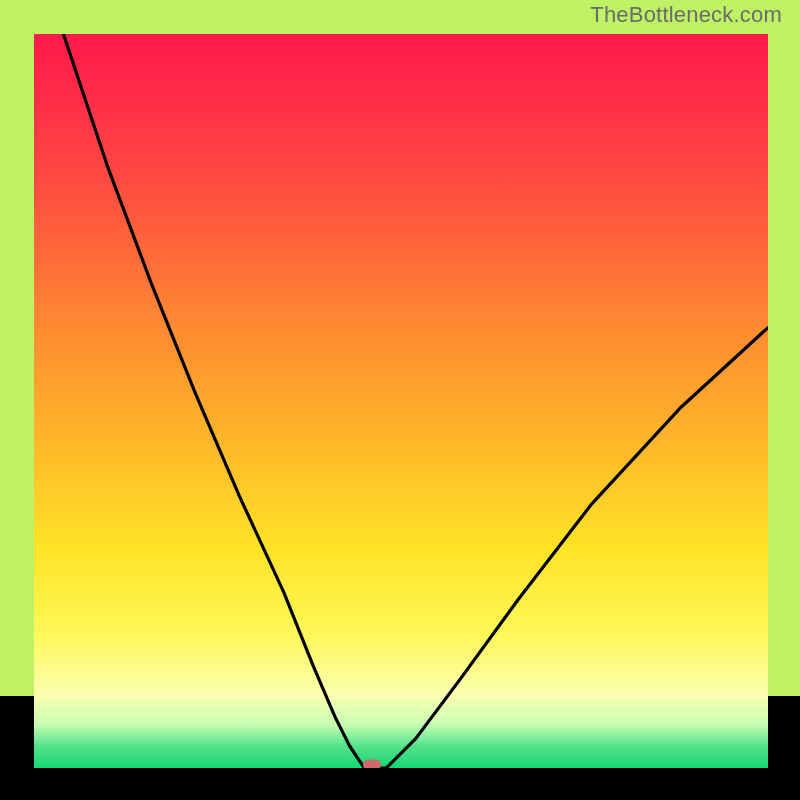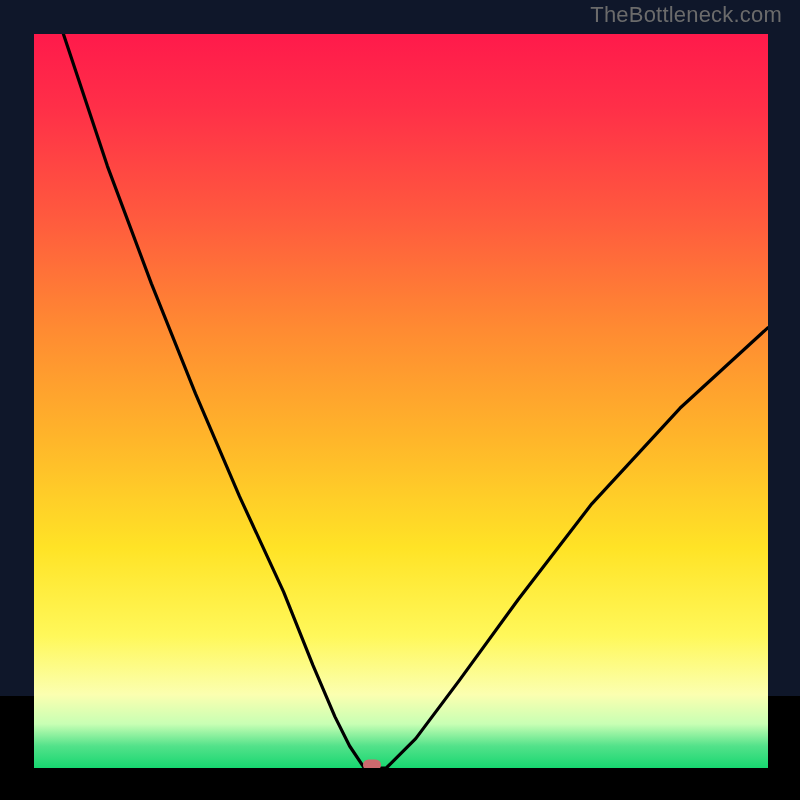--- a/index.html
+++ b/index.html
@@ -10,21 +10,21 @@
     background: #000;
     overflow: hidden;
     font-family: Arial, Helvetica, sans-serif;
   }
   .frame {
     position: absolute;
     left: 0;
     top: 0;
     width: 800px;
     height: 696px;
-    background: #0f172a;
+    background: #bef264;
   }
   .watermark {
     position: absolute;
     top: 2px;
     right: 18px;
     color: #6b6b6b;
     font-size: 22px;
     font-weight: 500;
     letter-spacing: 0.2px;
     z-index: 5;

